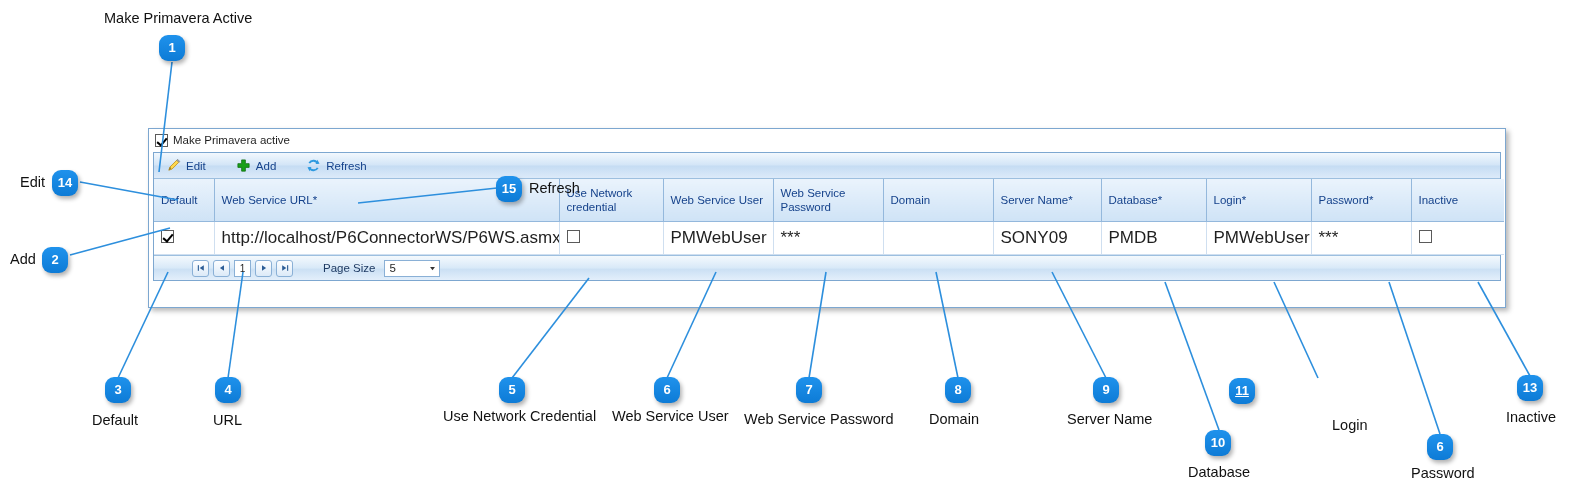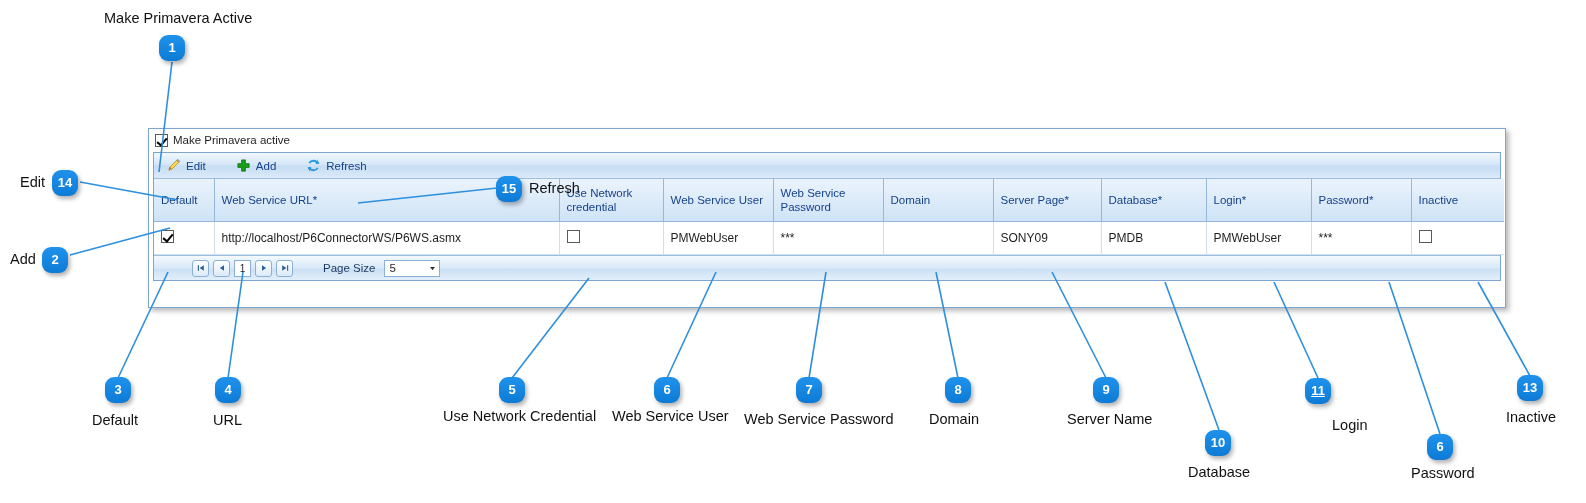--- a/index.html
+++ b/index.html
@@ -172,21 +172,21 @@
     padding: 4px 7px;
     height: 34px;
     vertical-align: middle;
     line-height: 1.25;
   }
   table.grid th:last-child { border-right: none; }
   table.grid td {
     border-right: 1px solid #cfdff0;
     border-bottom: 1px solid #cfdff0;
     background: #ffffff;
-    font-size: 12px;
+    font-size: 17px;
     color: #1f1f1f;
     padding: 4px 7px;
     height: 24px;
     vertical-align: middle;
     overflow: hidden;
     white-space: nowrap;
   }
   table.grid td:last-child { border-right: none; }
   .pwd-mask { color: #4a4a4a; letter-spacing: 0px; font-size: 11px; }
 
@@ -316,21 +316,21 @@
         <col style="width:93px">
       </colgroup>
       <thead>
         <tr>
           <th>Default</th>
           <th>Web Service URL*</th>
           <th>Use Network credential</th>
           <th>Web Service User</th>
           <th>Web Service Password</th>
           <th>Domain</th>
-          <th>Server Page*</th>
+          <th>Server Name*</th>
           <th>Database*</th>
           <th>Login*</th>
           <th>Password*</th>
           <th>Inactive</th>
         </tr>
       </thead>
       <tbody>
         <tr>
           <td>
             <span class="wcheck checked"></span>
@@ -440,20 +440,20 @@
 
 <div class="callout-badge" style="left:945px; top:377px;">8</div>
 <div class="callout-label" style="left:929px; top:411px;">Domain</div>
 
 <div class="callout-badge" style="left:1093px; top:377px;">9</div>
 <div class="callout-label" style="left:1067px; top:411px;">Server Name</div>
 
 <div class="callout-badge" style="left:1205px; top:430px;">10</div>
 <div class="callout-label" style="left:1188px; top:464px;">Database</div>
 
-<div class="callout-badge" style="left:1305px; top:378px;text-decoration:underline;">11</div>
+<div class="callout-badge" style="left:1229px; top:378px;text-decoration:underline;">11</div>
 <div class="callout-label" style="left:1332px; top:417px;">Login</div>
 
 <div class="callout-badge" style="left:1427px; top:434px;">6</div>
 <div class="callout-label" style="left:1411px; top:465px;">Password</div>
 
 <div class="callout-badge" style="left:1517px; top:375px;">13</div>
 <div class="callout-label" style="left:1506px; top:409px;">Inactive</div>
 
 </body></html>

